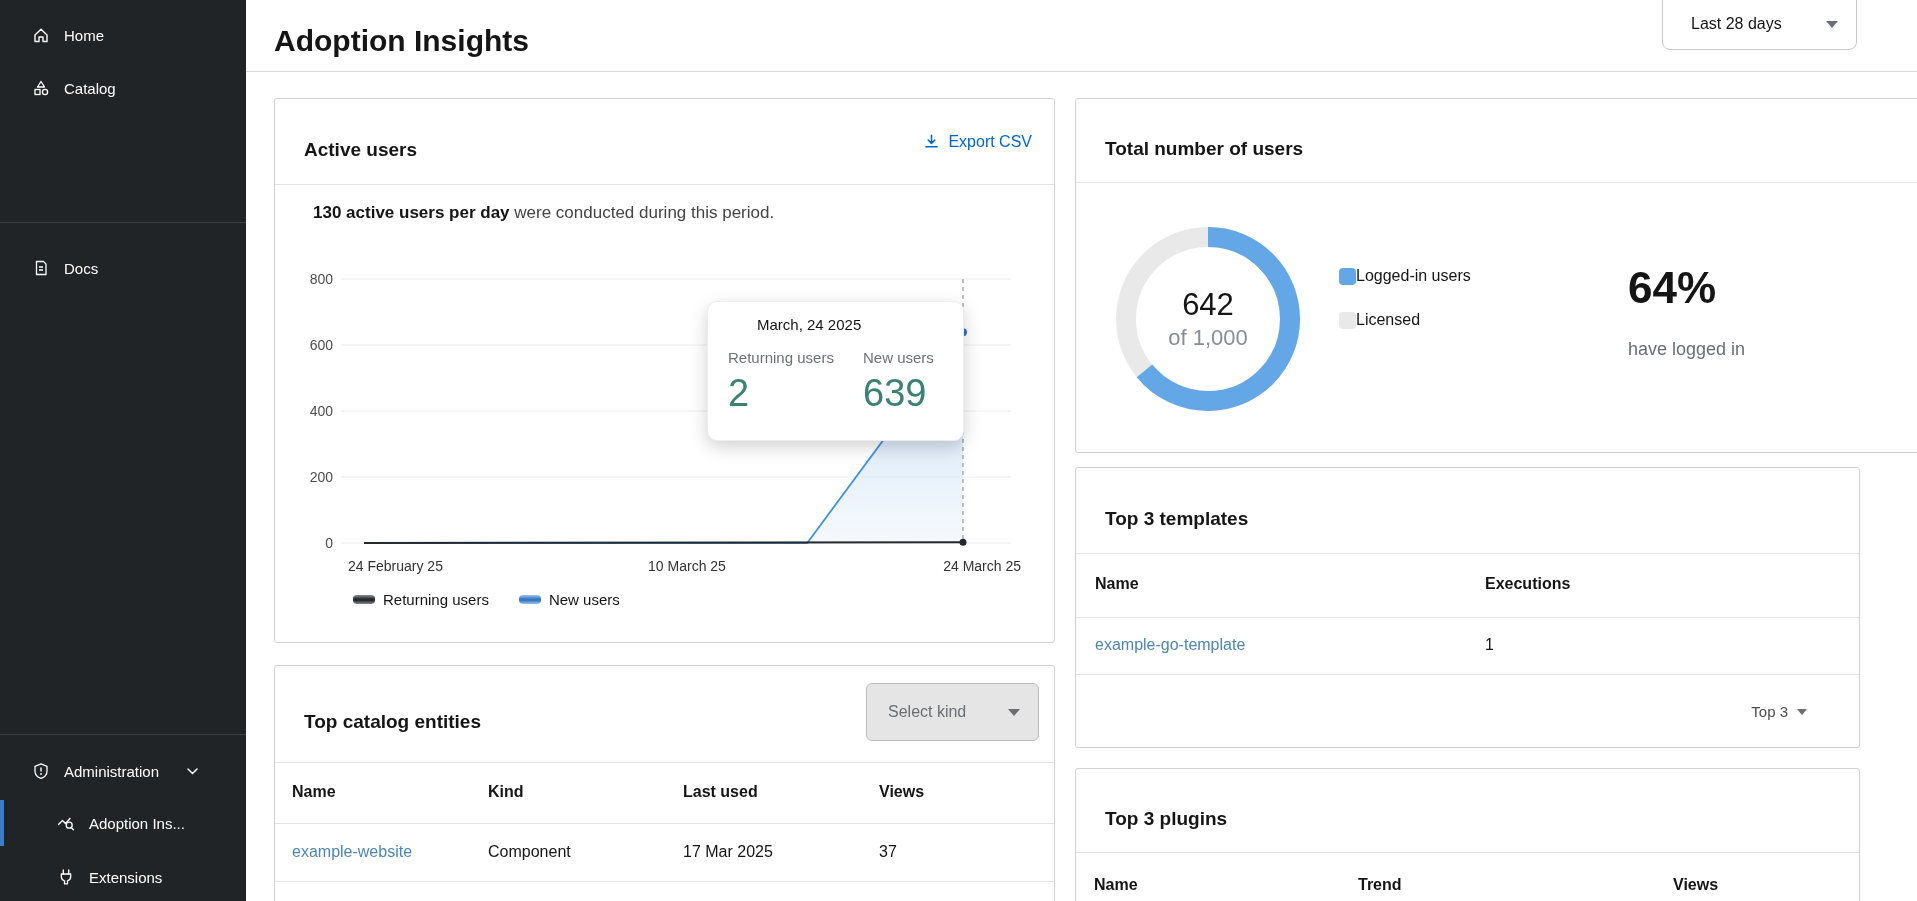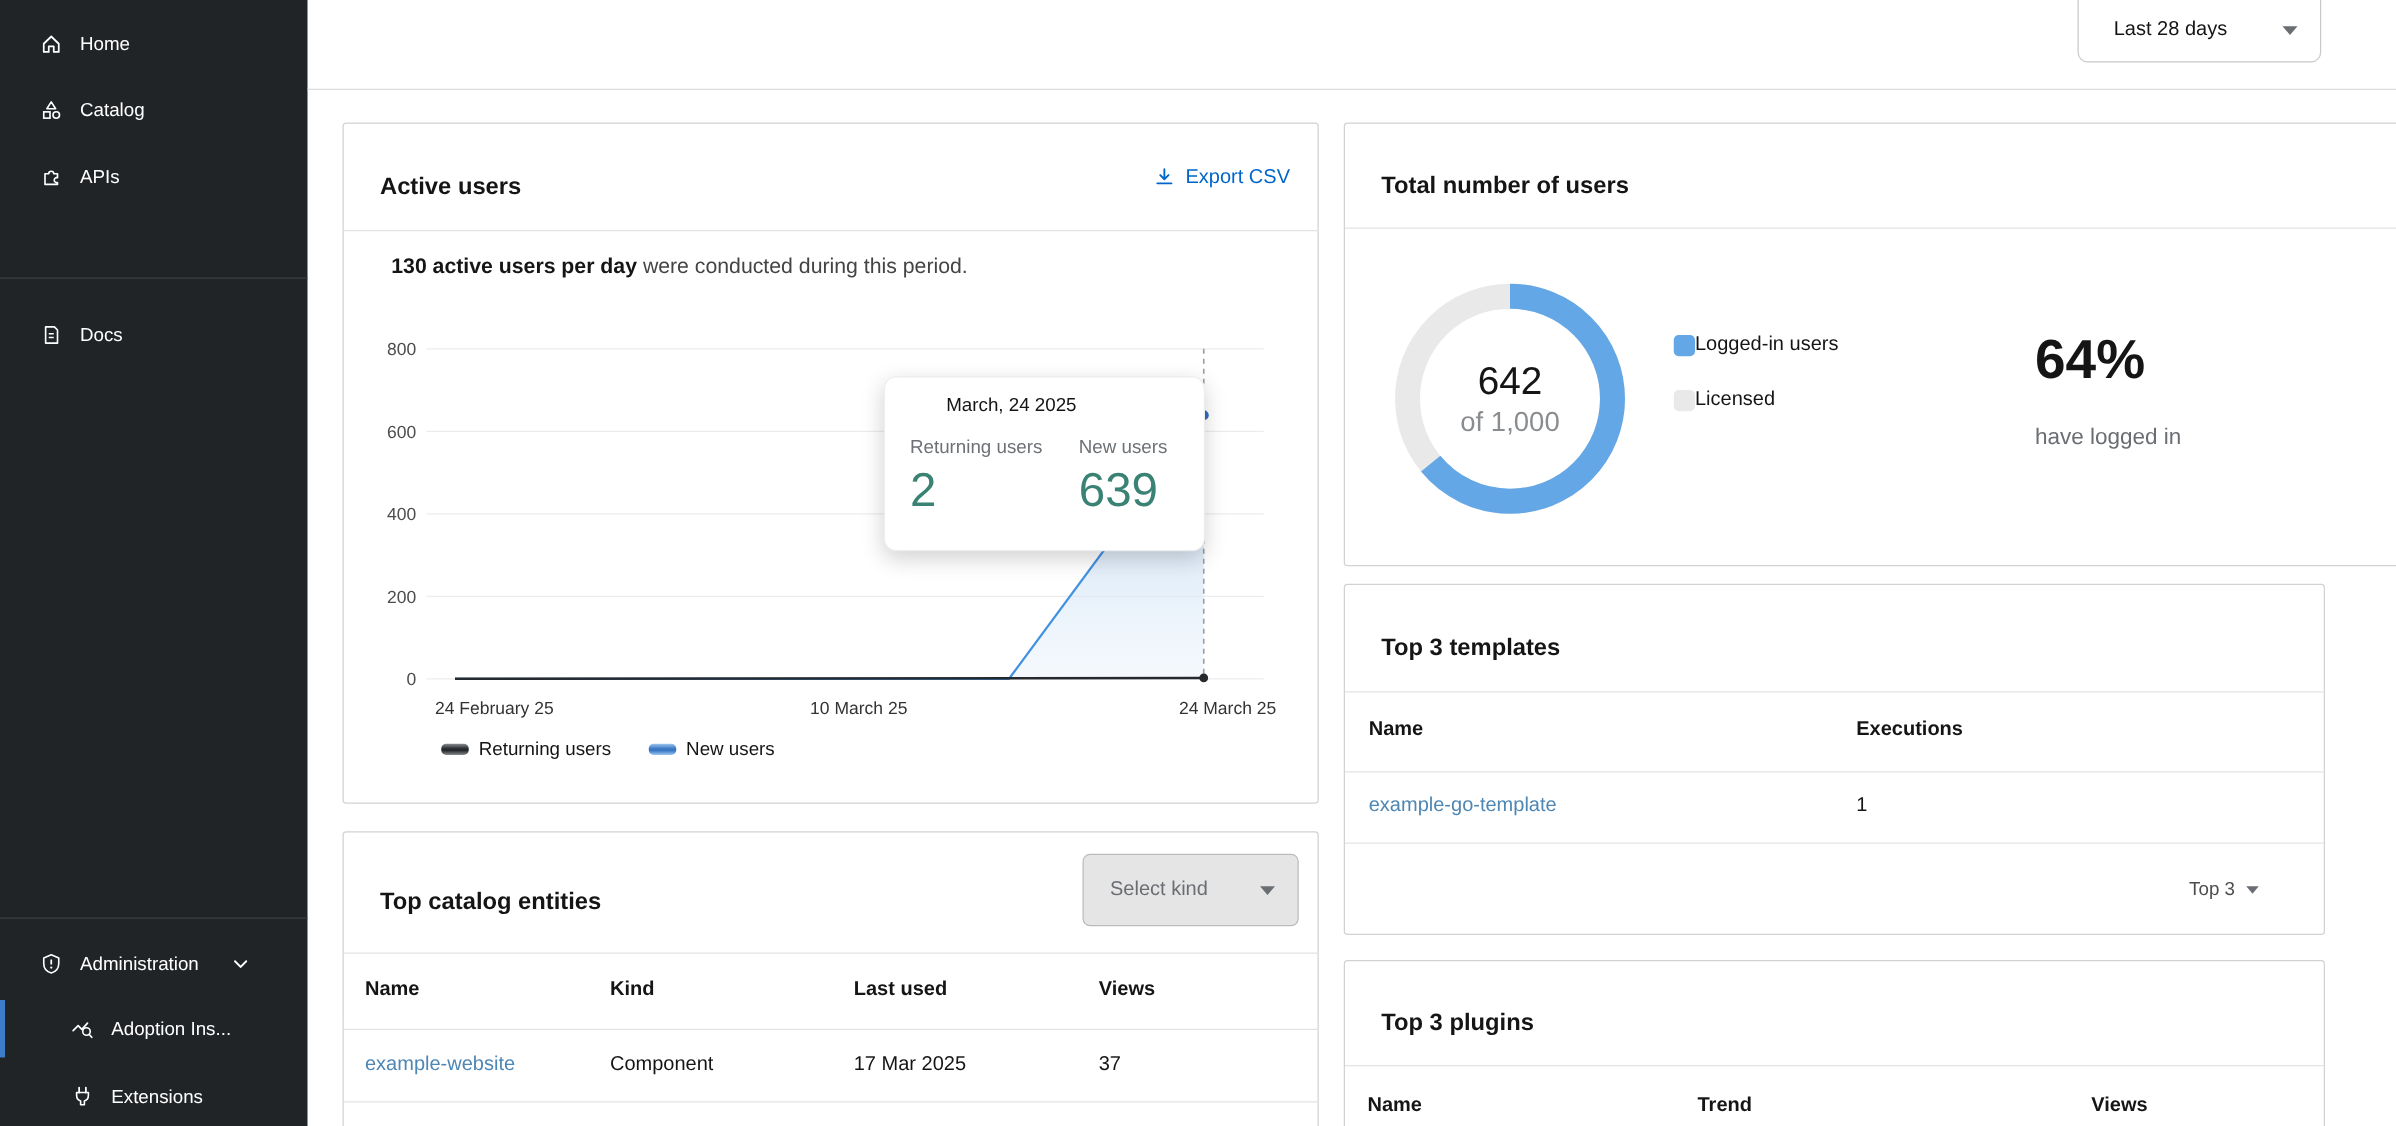--- a/index.html
+++ b/index.html
@@ -94,26 +94,20 @@
           <circle cx="13" cy="13" r="2.6" fill="none" stroke="#fff" stroke-width="1.3"></circle>
         </svg>
       <span>Catalog</span>
     </div>
     <div class="nav-item" style="top:17px">
       <svg class="nico" viewBox="0 0 18 18">
           <path d="M3 9 L9 3.2 L15 9 V15.5 H11 V11 H7 V15.5 H3 Z" fill="none" stroke="#fff" stroke-width="1.4" stroke-linejoin="round"></path>
         </svg>
       <span>Home</span>
     </div>
-    <div class="nav-item" style="top:123px">
-      <svg class="nico" viewBox="0 0 18 18">
-          <path d="M4 7 h3 a2 2 0 1 1 4 0 h3 v3.2 a2 2 0 1 0 0 3.8 v1.5 H4 Z" fill="none" stroke="#fff" stroke-width="1.3" stroke-linejoin="round"></path>
-        </svg>
-      <span>APIs</span>
-    </div>
     <div class="side-divider" style="top:222px"></div>
     <div class="nav-item" style="top:250px">
       <svg class="nico" viewBox="0 0 18 18">
           <path d="M4.5 2.5 h7 l2.5 2.5 v10.5 h-9.5 Z" fill="none" stroke="#fff" stroke-width="1.3" stroke-linejoin="round"></path>
           <path d="M7 8 h4 M7 11 h4" stroke="#fff" stroke-width="1.3"></path>
         </svg>
       <span>Docs</span>
     </div>
     <div class="side-divider" style="top:734px"></div>
     <div class="nav-item" style="top:753px">
@@ -138,20 +132,21 @@
     <div class="nav-item nested" style="top:859px">
       <svg class="nico" viewBox="0 0 18 18">
           <path d="M6.3 2 v4 M11.7 2 v4" stroke="#fff" stroke-width="1.4" stroke-linecap="round"></path>
           <path d="M4.3 6 h9.4 v2.4 a4.7 4.7 0 0 1 -3.2 4.4 v3 h-3 v-3 a4.7 4.7 0 0 1 -3.2 -4.4 Z" fill="none" stroke="#fff" stroke-width="1.3" stroke-linejoin="round"></path>
         </svg>
       <span>Extensions</span>
     </div>
     <div id="active-bar" style="background: rgb(61, 124, 201);"></div>
   </nav>
 
+  <h1 id="page-title">Adoption Insights</h1>
   <div id="range-select">
     <span class="sel-text">Last 28 days</span>
     <span class="caret-down"></span>
   </div>
   <div id="header-divider"></div>
 
   <section class="card" id="card-active">
     <div class="card-header" style="height:86px">
       <span class="card-title">Active users</span>
       <div id="export-btn">

